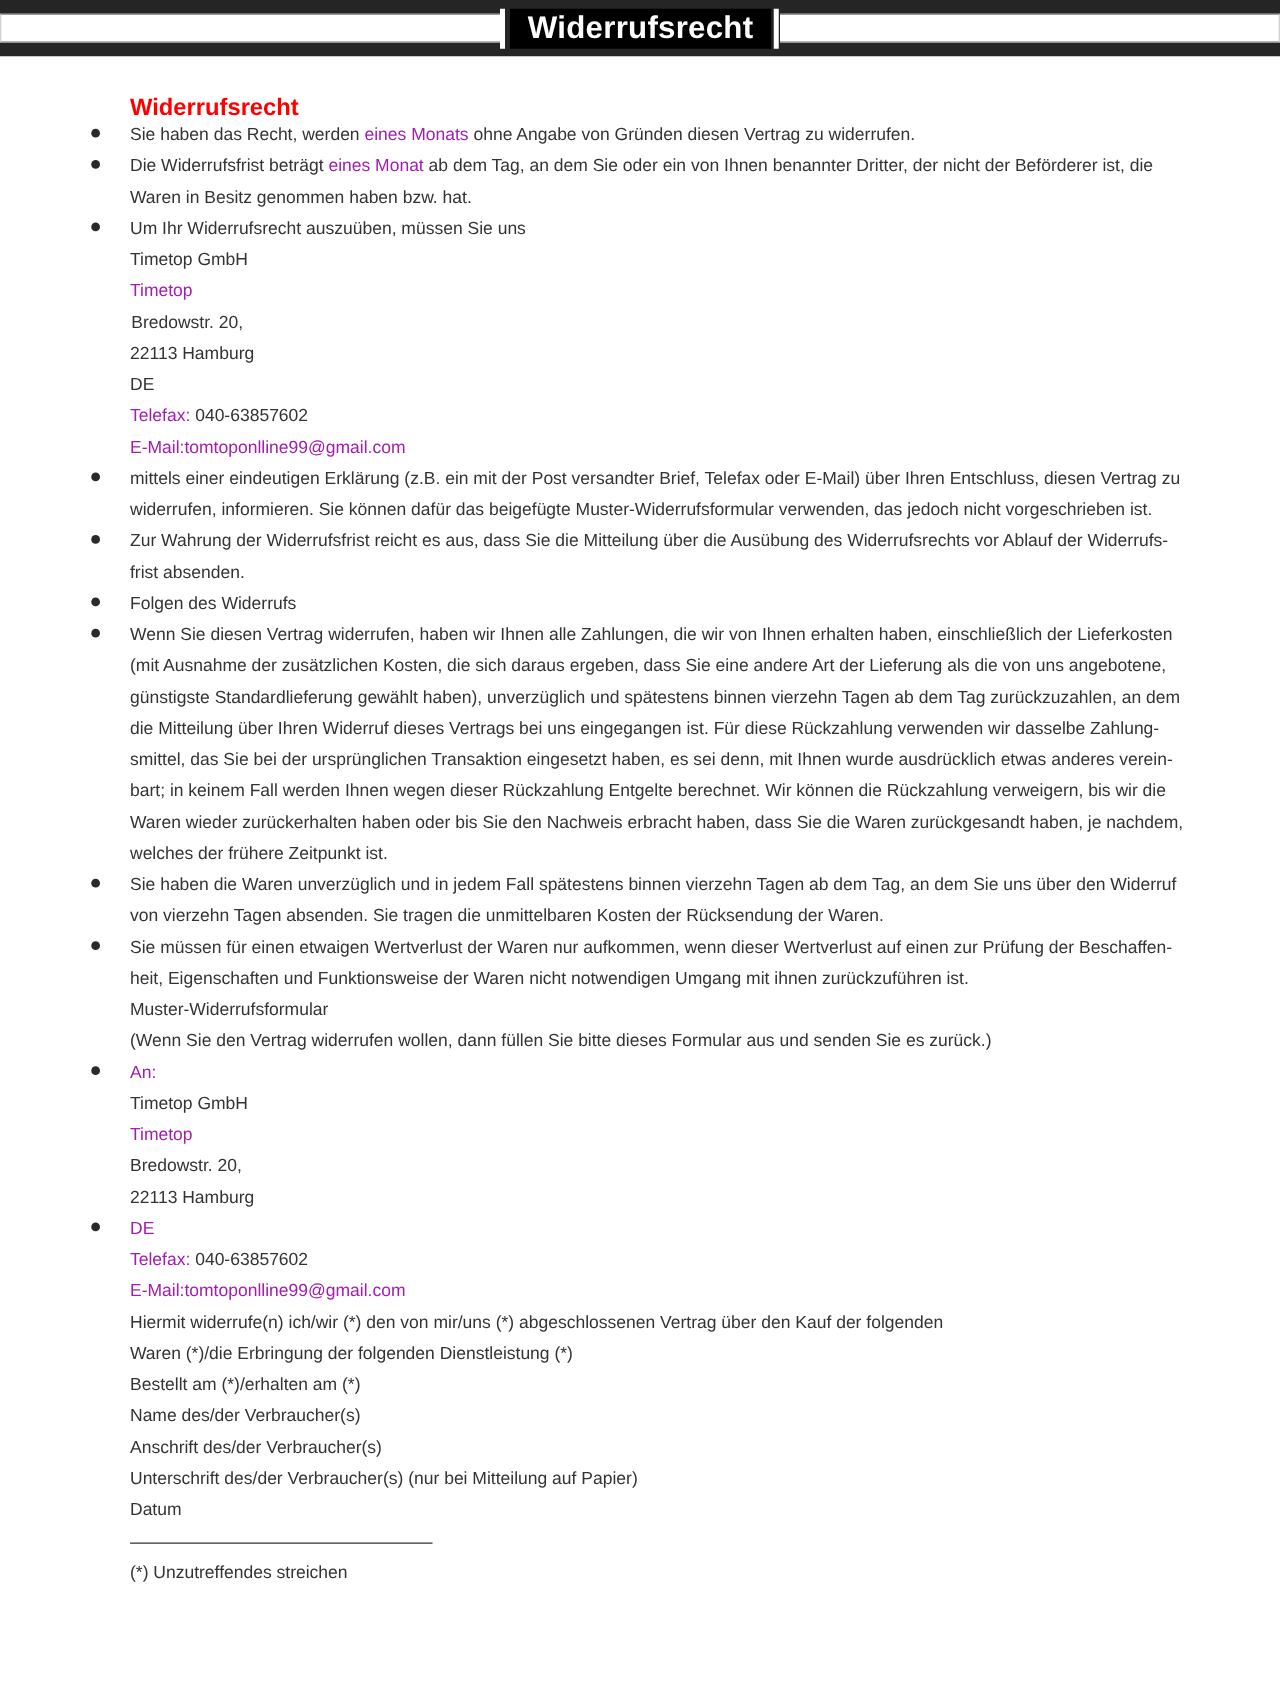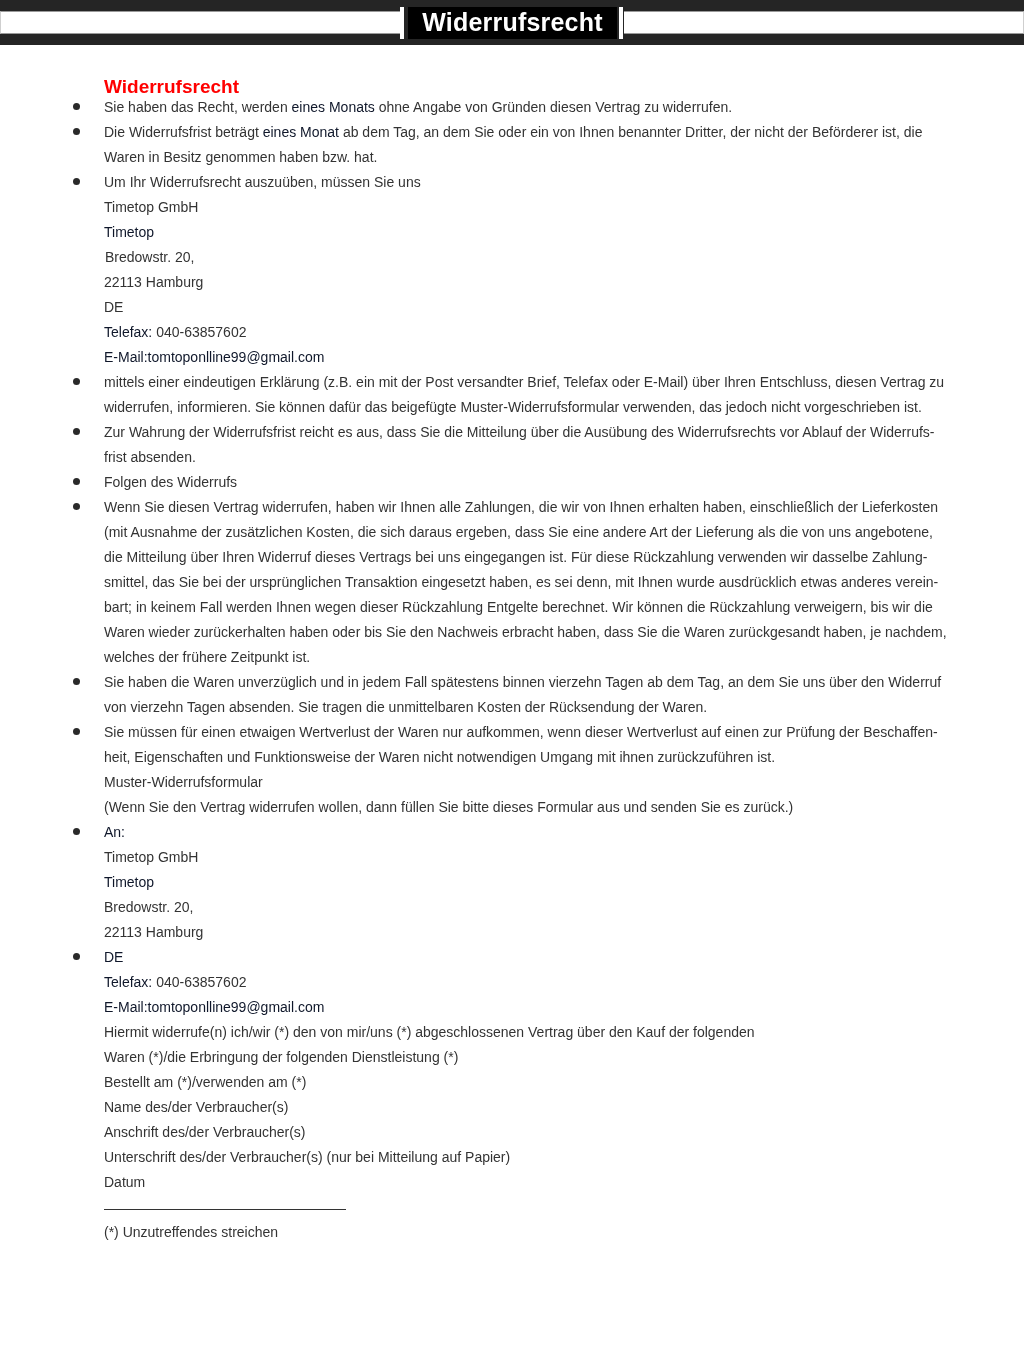--- a/index.html
+++ b/index.html
@@ -21,21 +21,21 @@
 
   
   .content { position: absolute; left: 0; top: 74px; width: 1024px; }
   .section-title { position: absolute; left: 104px; top: 0; color: #ff0000; font-size: 19px; font-weight: bold;
                    line-height: 26px; margin: 0; }
   .list { position: absolute; left: 0; top: 21px; width: 1024px; margin: 0; padding: 0; list-style: none; }
   .line { position: relative; height: 25px; line-height: 25px; font-size: 14px; padding-left: 104px;
           white-space: nowrap; }
   .line.bullet::before { content: ""; position: absolute; left: 73px; top: 8px; width: 7px; height: 7px;
                          border-radius: 50%; background: #2a2a2a; }
-  .dark { color: #0f172a; }
+  .dark { color: #a21caf; }
   .indent1 { padding-left: 105px; }
   .sigline { position: relative; height: 25px; padding-left: 104px; }
   .sigline span { position: absolute; left: 104px; top: 14px; width: 242px; border-top: 1px solid #333; }
 </style>
 </head>
 <body>
 
 <div class="banner">
   <div class="band"></div>
   <div class="title-wrap">
@@ -59,20 +59,21 @@
       <li class="line"><span>DE</span></li>
       <li class="line"><span class="dark">Telefax:</span><span> 040-63857602</span></li>
       <li class="line"><span class="dark">E-Mail:tomtoponlline99@gmail.com</span></li>
       <li class="line bullet"><span>mittels einer eindeutigen Erklärung (z.B. ein mit der Post versandter Brief, Telefax oder E-Mail) über Ihren Entschluss, diesen Vertrag zu</span></li>
       <li class="line"><span>widerrufen, informieren. Sie können dafür das beigefügte Muster-Widerrufsformular verwenden, das jedoch nicht vorgeschrieben ist.</span></li>
       <li class="line bullet"><span>Zur Wahrung der Widerrufsfrist reicht es aus, dass Sie die Mitteilung über die Ausübung des Widerrufsrechts vor Ablauf der Widerrufs-</span></li>
       <li class="line"><span>frist absenden.</span></li>
       <li class="line bullet"><span>Folgen des Widerrufs</span></li>
       <li class="line bullet"><span>Wenn Sie diesen Vertrag widerrufen, haben wir Ihnen alle Zahlungen, die wir von Ihnen erhalten haben, einschließlich der Lieferkosten</span></li>
       <li class="line"><span>(mit Ausnahme der zusätzlichen Kosten, die sich daraus ergeben, dass Sie eine andere Art der Lieferung als die von uns angebotene,</span></li>
+      <li class="line"><span>günstigste Standardlieferung gewählt haben), unverzüglich und spätestens binnen vierzehn Tagen ab dem Tag zurückzuzahlen, an dem</span></li>
       <li class="line"><span>die Mitteilung über Ihren Widerruf dieses Vertrags bei uns eingegangen ist. Für diese Rückzahlung verwenden wir dasselbe Zahlung-</span></li>
       <li class="line"><span>smittel, das Sie bei der ursprünglichen Transaktion eingesetzt haben, es sei denn, mit Ihnen wurde ausdrücklich etwas anderes verein-</span></li>
       <li class="line"><span>bart; in keinem Fall werden Ihnen wegen dieser Rückzahlung Entgelte berechnet. Wir können die Rückzahlung verweigern, bis wir die</span></li>
       <li class="line"><span>Waren wieder zurückerhalten haben oder bis Sie den Nachweis erbracht haben, dass Sie die Waren zurückgesandt haben, je nachdem,</span></li>
       <li class="line"><span>welches der frühere Zeitpunkt ist.</span></li>
       <li class="line bullet"><span>Sie haben die Waren unverzüglich und in jedem Fall spätestens binnen vierzehn Tagen ab dem Tag, an dem Sie uns über den Widerruf</span></li>
       <li class="line"><span>von vierzehn Tagen absenden. Sie tragen die unmittelbaren Kosten der Rücksendung der Waren.</span></li>
       <li class="line bullet"><span>Sie müssen für einen etwaigen Wertverlust der Waren nur aufkommen, wenn dieser Wertverlust auf einen zur Prüfung der Beschaffen-</span></li>
       <li class="line"><span>heit, Eigenschaften und Funktionsweise der Waren nicht notwendigen Umgang mit ihnen zurückzuführen ist.</span></li>
       <li class="line"><span>Muster-Widerrufsformular</span></li>
@@ -80,21 +81,21 @@
       <li class="line bullet"><span class="dark">An:</span></li>
       <li class="line"><span>Timetop GmbH</span></li>
       <li class="line"><span class="dark">Timetop</span></li>
       <li class="line"><span>Bredowstr. 20,</span></li>
       <li class="line"><span>22113 Hamburg</span></li>
       <li class="line bullet"><span class="dark">DE</span></li>
       <li class="line"><span class="dark">Telefax:</span><span> 040-63857602</span></li>
       <li class="line"><span class="dark">E-Mail:tomtoponlline99@gmail.com</span></li>
       <li class="line"><span>Hiermit widerrufe(n) ich/wir (*) den von mir/uns (*) abgeschlossenen Vertrag über den Kauf der folgenden</span></li>
       <li class="line"><span>Waren (*)/die Erbringung der folgenden Dienstleistung (*)</span></li>
-      <li class="line"><span>Bestellt am (*)/verwenden am (*)</span></li>
+      <li class="line"><span>Bestellt am (*)/erhalten am (*)</span></li>
       <li class="line"><span>Name des/der Verbraucher(s)</span></li>
       <li class="line"><span>Anschrift des/der Verbraucher(s)</span></li>
       <li class="line"><span>Unterschrift des/der Verbraucher(s) (nur bei Mitteilung auf Papier)</span></li>
       <li class="line"><span>Datum</span></li>
       <li class="sigline">
         <span></span>
       </li>
       <li class="line"><span>(*) Unzutreffendes streichen</span></li>
     </ul>
 </div>

